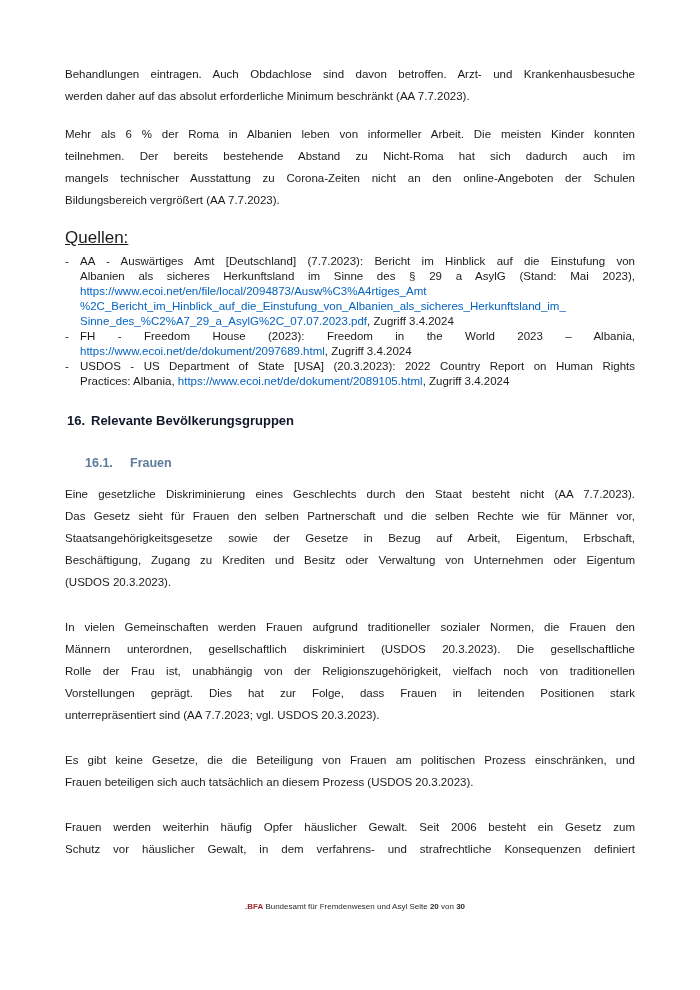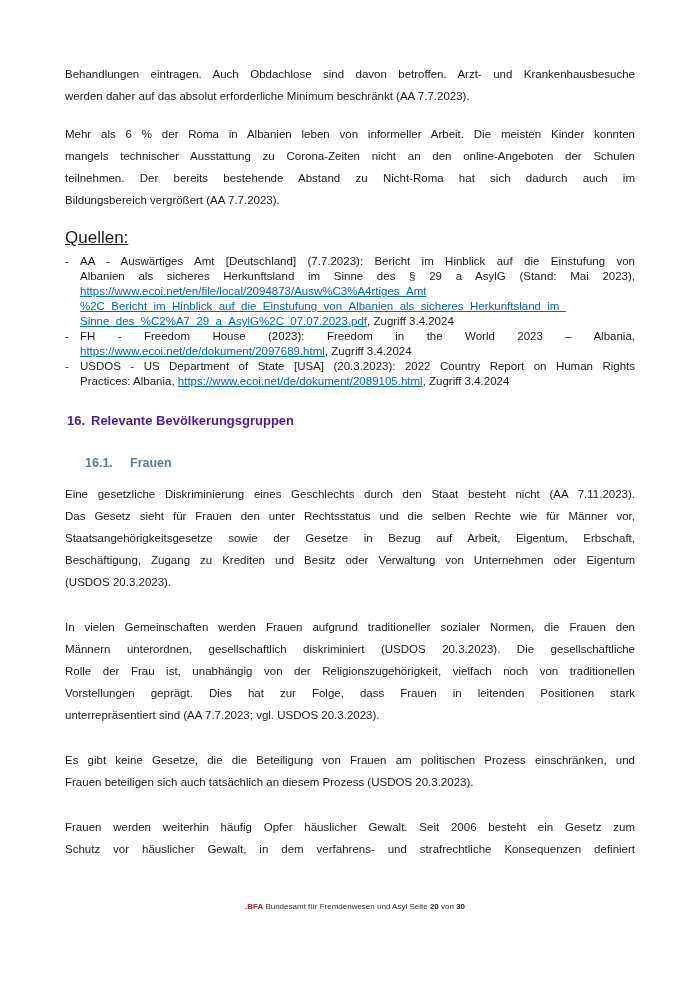--- a/index.html
+++ b/index.html
@@ -10,23 +10,23 @@
   .page { position:absolute; inset:0; padding:63px 65px 0 65px; box-sizing:border-box; }
   .para { font-size:11.5px; line-height:22px; margin:0 0 16px 0; }
   .para-wide { margin-bottom:23px; }
   .ln { text-align:left; }
   .j  { text-align:justify; text-align-last:justify; }
   .quellen { font-size:17px; line-height:22px; text-decoration:underline; margin:0 0 5px 0; }
   .src-list { font-size:11.5px; line-height:15px; }
   .src { display:flex; }
   .bullet { width:15px; flex:0 0 15px; }
   .src-body { flex:1 1 auto; min-width:0; }
-  .lnk { color:#0563c1; text-decoration:underline; cursor:pointer; }
+  .lnk { color:#0563c1; cursor:pointer; }
   .h16 {
-    color:#4c1d95; font-weight:bold; font-size:13px; line-height:18px;
+    color:#0f172a; font-weight:bold; font-size:13px; line-height:18px;
     margin:23px 0 0 2px;
   }
   .h16 .hnum { display:inline-block; width:24px; }
   .h161 {
     color:#5d7c9c; font-weight:bold; font-size:12.5px; line-height:17px;
     margin:25px 0 0 20px;
   }
   .h161 .hnum { display:inline-block; width:45px; }
   .after-sub { margin-top:11px; }
   .footer {
@@ -41,22 +41,22 @@
 
 <div class="page">
 
   <div class="para">
     <div class="ln j">Behandlungen eintragen. Auch Obdachlose sind davon betroffen. Arzt- und Krankenhausbesuche</div>
     <div class="ln">werden daher auf das absolut erforderliche Minimum beschränkt (AA 7.7.2023).</div>
   </div>
 
   <div class="para">
     <div class="ln j">Mehr als 6 % der Roma in Albanien leben von informeller Arbeit. Die meisten Kinder konnten</div>
+    <div class="ln j">teilnehmen. Der bereits bestehende Abstand zu Nicht-Roma hat sich dadurch auch im</div>
     <div class="ln j">mangels technischer Ausstattung zu Corona-Zeiten nicht an den online-Angeboten der Schulen</div>
-    <div class="ln j">teilnehmen. Der bereits bestehende Abstand zu Nicht-Roma hat sich dadurch auch im</div>
     <div class="ln">Bildungsbereich vergrößert (AA 7.7.2023).</div>
   </div>
 
   <div class="quellen">Quellen:</div>
 
   <div class="src-list">
 
     <div class="src">
       <span class="bullet">-</span>
       <div class="src-body">
@@ -88,22 +88,22 @@
 
   <div class="h16">
     <span class="hnum">16.</span><span>Relevante Bevölkerungsgruppen</span>
   </div>
 
   <div class="h161">
     <span class="hnum">16.1.</span><span>Frauen</span>
   </div>
 
   <div class="para para-wide after-sub">
-    <div class="ln j">Eine gesetzliche Diskriminierung eines Geschlechts durch den Staat besteht nicht (AA 7.11.2023).</div>
-    <div class="ln j">Das Gesetz sieht für Frauen den unter Rechtsstatus und die selben Rechte wie für Männer vor,</div>
+    <div class="ln j">Eine gesetzliche Diskriminierung eines Geschlechts durch den Staat besteht nicht (AA 7.7.2023).</div>
+    <div class="ln j">Das Gesetz sieht für Frauen den selben Partnerschaft und die selben Rechte wie für Männer vor,</div>
     <div class="ln j">Staatsangehörigkeitsgesetze sowie der Gesetze in Bezug auf Arbeit, Eigentum, Erbschaft,</div>
     <div class="ln j">Beschäftigung, Zugang zu Krediten und Besitz oder Verwaltung von Unternehmen oder Eigentum</div>
     <div class="ln">(USDOS 20.3.2023).</div>
   </div>
 
   <div class="para para-wide">
     <div class="ln j">In vielen Gemeinschaften werden Frauen aufgrund traditioneller sozialer Normen, die Frauen den</div>
     <div class="ln j">Männern unterordnen, gesellschaftlich diskriminiert (USDOS 20.3.2023). Die gesellschaftliche</div>
     <div class="ln j">Rolle der Frau ist, unabhängig von der Religionszugehörigkeit, vielfach noch von traditionellen</div>
     <div class="ln j">Vorstellungen geprägt. Dies hat zur Folge, dass Frauen in leitenden Positionen stark</div>

